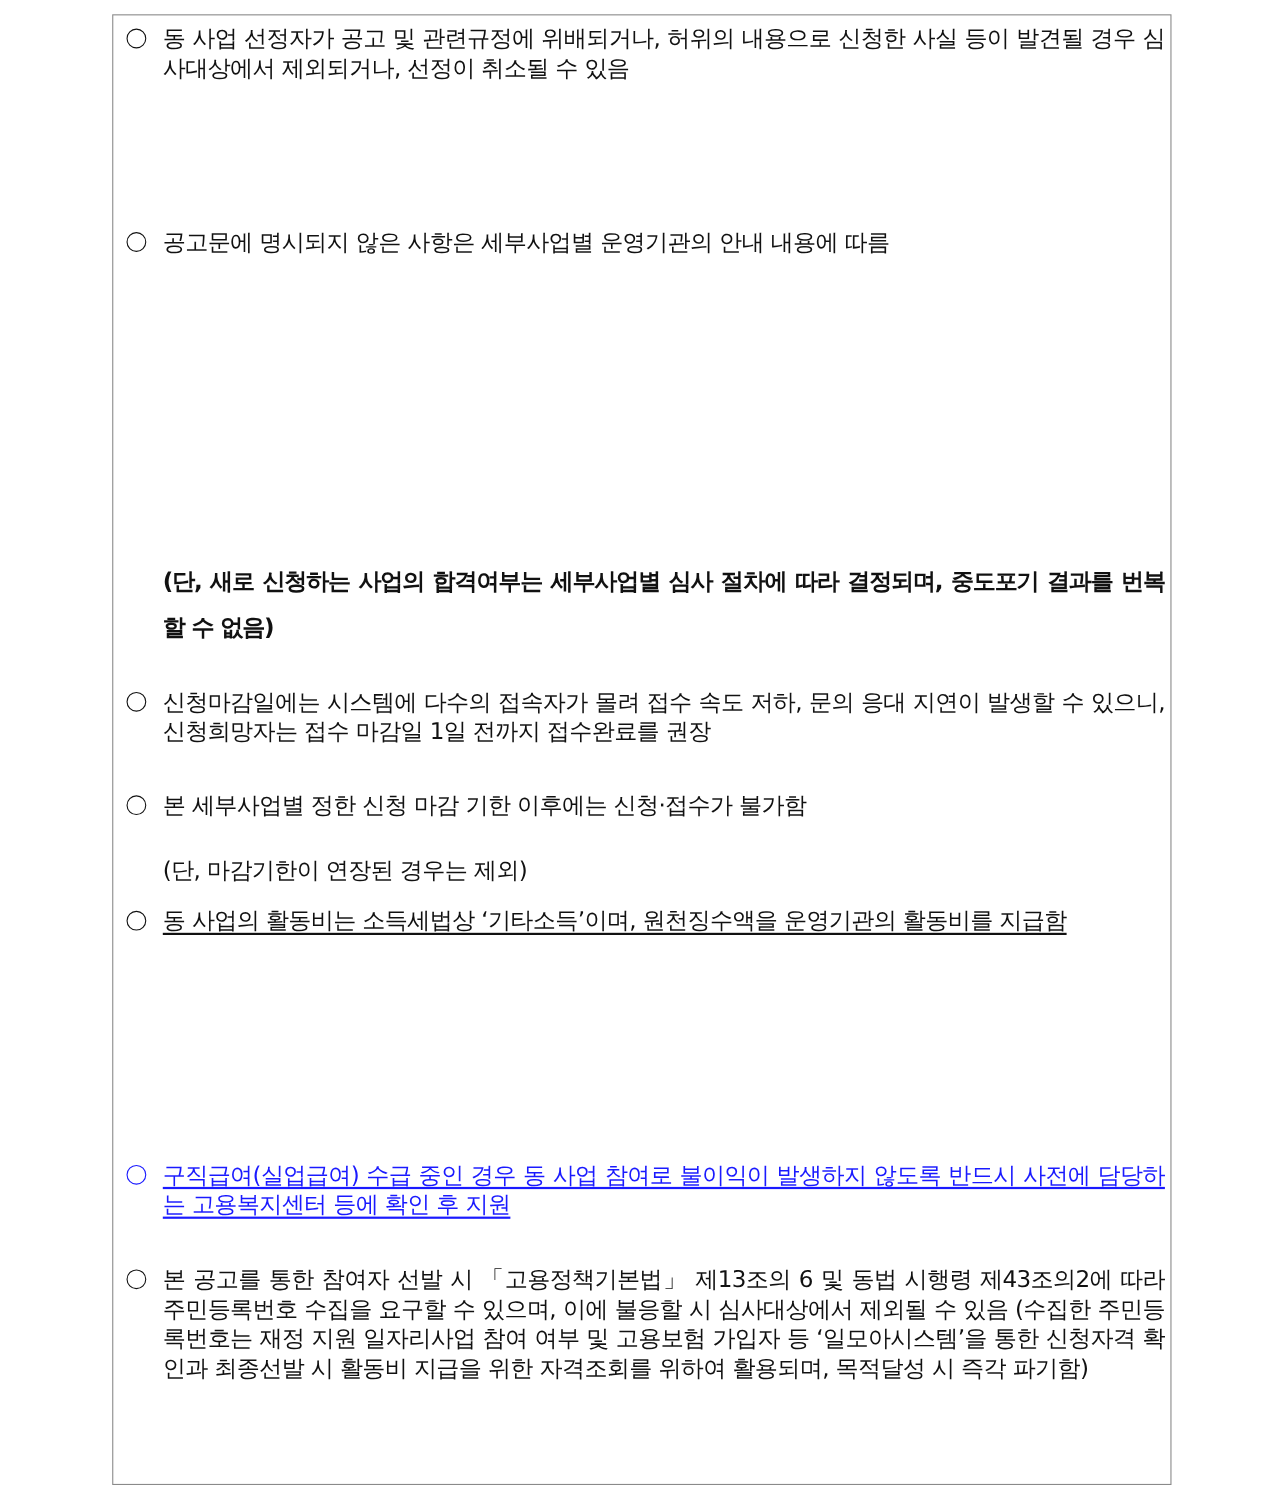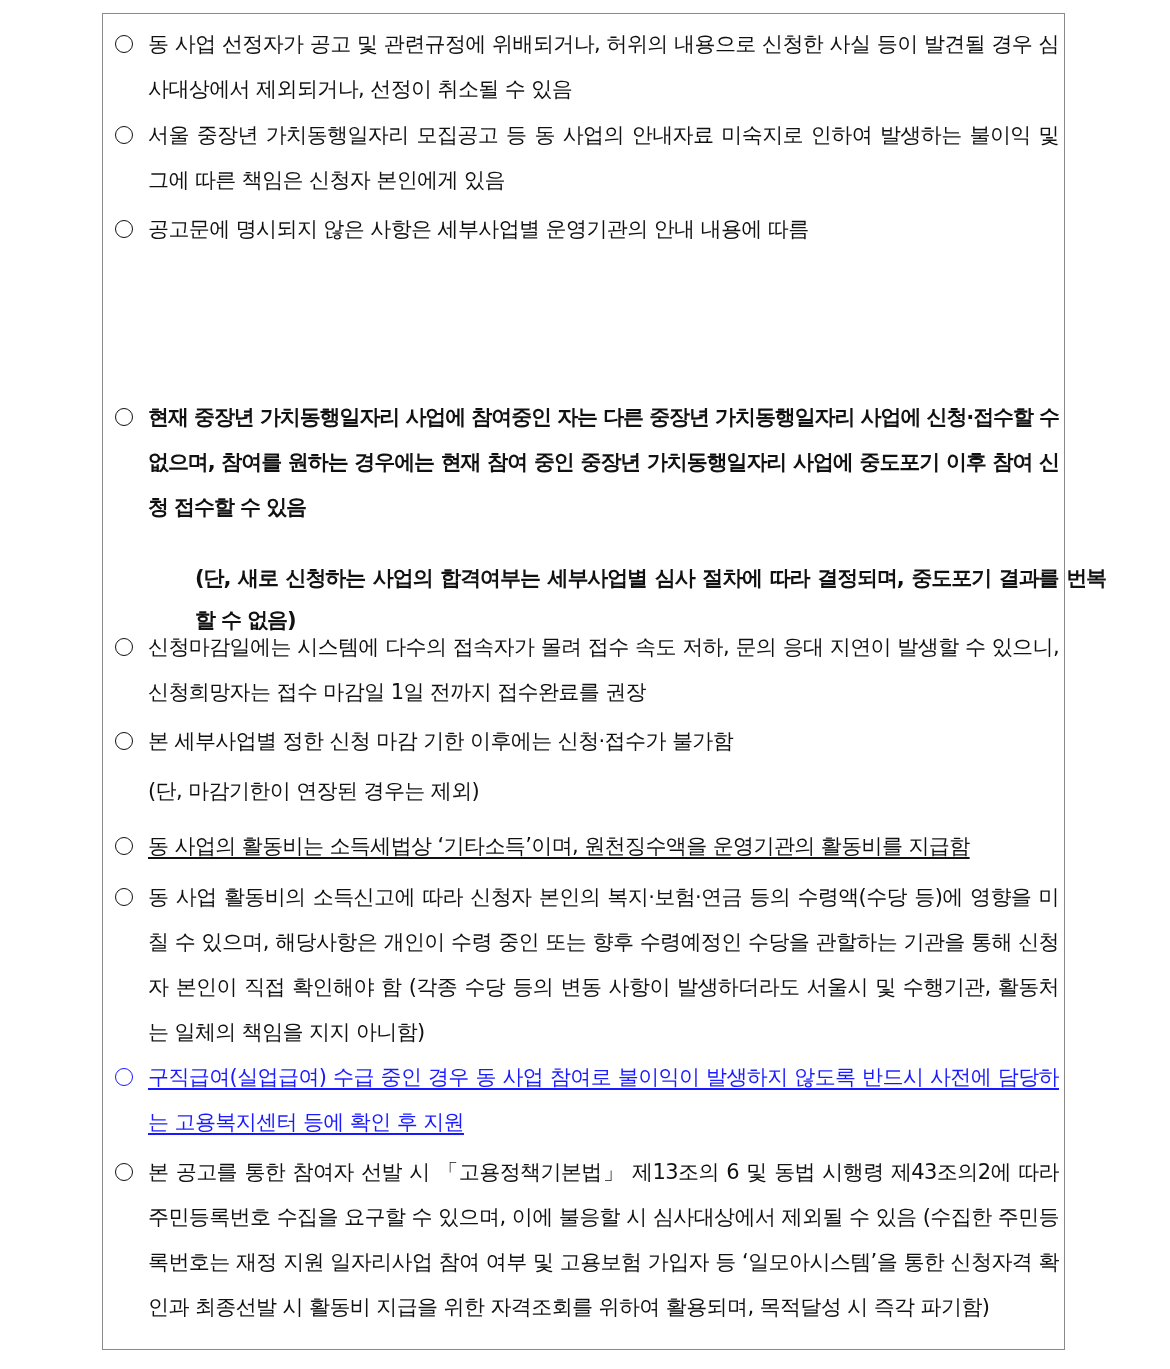--- a/index.html
+++ b/index.html
@@ -1,75 +1,63 @@
 <!DOCTYPE html>
 <html><head>
 <meta charset="utf-8">
 <style>
   html, body { margin:0; padding:0; background:#ffffff; }
   body { width:1170px; height:1369px; position:relative; overflow:hidden;
          font-family: "DejaVu Sans", "Liberation Sans", sans-serif; color:#111; }
   .box { position:absolute; left:102px; top:13px; width:963px; height:1337px;
          border:1px solid #8a8a8a; box-sizing:border-box; }
-  .item { position:absolute; left:12px; width:944px; font-size:21px; line-height:45px; letter-spacing:-0.6px; }
+  .item { position:absolute; left:12px; width:944px; font-size:21px; line-height:27px; letter-spacing:-0.6px; }
   .item .bullet { position:absolute; left:0; top:0; }
   .item .text { display:block; padding-left:33px; text-align:justify; text-align-last:left; }
   .note { position:absolute; left:45px; width:911px; font-size:21px; line-height:41.5px; letter-spacing:-0.6px; text-align:justify; }
   .bold { font-weight:bold; letter-spacing:-1.1px; }
   .ul { text-decoration:underline; text-underline-offset:4px; }
   .blue { color:#1a1aff; }
   .circle { display:inline-block; width:16px; height:16px; border:1.5px solid currentColor; border-radius:50%; vertical-align:-2px; }
 </style>
 </head>
 <body>
 
 <div class="box">
 
   <div class="item" style="top:8px;">
     <span class="bullet"><span class="circle"></span></span>
     <span class="text">동 사업 선정자가 공고 및 관련규정에 위배되거나, 허위의 내용으로 신청한 사실 등이 발견될 경우 심사대상에서 제외되거나, 선정이 취소될 수 있음</span>
   </div>
 
-  <div class="item" style="top:99px;">
-    <span class="bullet"><span class="circle"></span></span>
-    <span class="text">서울 중장년 가치동행일자리 모집공고 등 동 사업의 안내자료 미숙지로 인하여 발생하는 불이익 및 그에 따른 책임은 신청자 본인에게 있음</span>
-  </div>
 
   <div class="item" style="top:193px;">
     <span class="bullet"><span class="circle"></span></span>
     <span class="text">공고문에 명시되지 않은 사항은 세부사업별 운영기관의 안내 내용에 따름</span>
   </div>
 
 
-  <div class="item bold" style="top:381px;">
-    <span class="bullet"><span class="circle"></span></span>
-    <span class="text">현재 중장년 가치동행일자리 사업에 참여중인 자는 다른 중장년 가치동행일자리 사업에 신청·접수할 수 없으며, 참여를 원하는 경우에는 현재 참여 중인 중장년 가치동행일자리 사업에 중도포기 이후 참여 신청 접수할 수 있음</span>
-  </div>
-  <div class="note bold" style="top:544px;margin-left:47px;">(단, 새로 신청하는 사업의 합격여부는 세부사업별 심사 절차에 따라 결정되며, 중도포기 결과를 번복할 수 없음)</div>
+  <div class="note bold" style="top:494px;">(단, 새로 신청하는 사업의 합격여부는 세부사업별 심사 절차에 따라 결정되며, 중도포기 결과를 번복할 수 없음)</div>
 
   <div class="item" style="top:611px;">
     <span class="bullet"><span class="circle"></span></span>
     <span class="text">신청마감일에는 시스템에 다수의 접속자가 몰려 접수 속도 저하, 문의 응대 지연이 발생할 수 있으니, 신청희망자는 접수 마감일 1일 전까지 접수완료를 권장</span>
   </div>
 
   <div class="item" style="top:705px;">
     <span class="bullet"><span class="circle"></span></span>
     <span class="text">본 세부사업별 정한 신청 마감 기한 이후에는 신청·접수가 불가함</span>
   </div>
   <div class="note" style="top:757px;">(단, 마감기한이 연장된 경우는 제외)</div>
 
   <div class="item" style="top:810px;">
     <span class="bullet"><span class="circle"></span></span>
     <span class="text ul">동 사업의 활동비는 소득세법상 ‘기타소득’이며, 원천징수액을 운영기관의 활동비를 지급함</span>
   </div>
 
-  <div class="item" style="top:861px;">
-    <span class="bullet"><span class="circle"></span></span>
-    <span class="text">동 사업 활동비의 소득신고에 따라 신청자 본인의 복지·보험·연금 등의 수령액(수당 등)에 영향을 미칠 수 있으며, 해당사항은 개인이 수령 중인 또는 향후 수령예정인 수당을 관할하는 기관을 통해 신청자 본인이 직접 확인해야 함 (각종 수당 등의 변동 사항이 발생하더라도 서울시 및 수행기관, 활동처는 일체의 책임을 지지 아니함)</span>
-  </div>
 
   <div class="item blue" style="top:1041px;">
     <span class="bullet"><span class="circle"></span></span>
     <span class="text ul">구직급여(실업급여) 수급 중인 경우 동 사업 참여로 불이익이 발생하지 않도록 반드시 사전에 담당하는 고용복지센터 등에 확인 후 지원</span>
   </div>
 
   <div class="item" style="top:1136px;">
     <span class="bullet"><span class="circle"></span></span>
     <span class="text">본 공고를 통한 참여자 선발 시 「고용정책기본법」 제13조의 6 및 동법 시행령 제43조의2에 따라 주민등록번호 수집을 요구할 수 있으며, 이에 불응할 시 심사대상에서 제외될 수 있음 (수집한 주민등록번호는 재정 지원 일자리사업 참여 여부 및 고용보험 가입자 등 ‘일모아시스템’을 통한 신청자격 확인과 최종선발 시 활동비 지급을 위한 자격조회를 위하여 활용되며, 목적달성 시 즉각 파기함)</span>
   </div>

